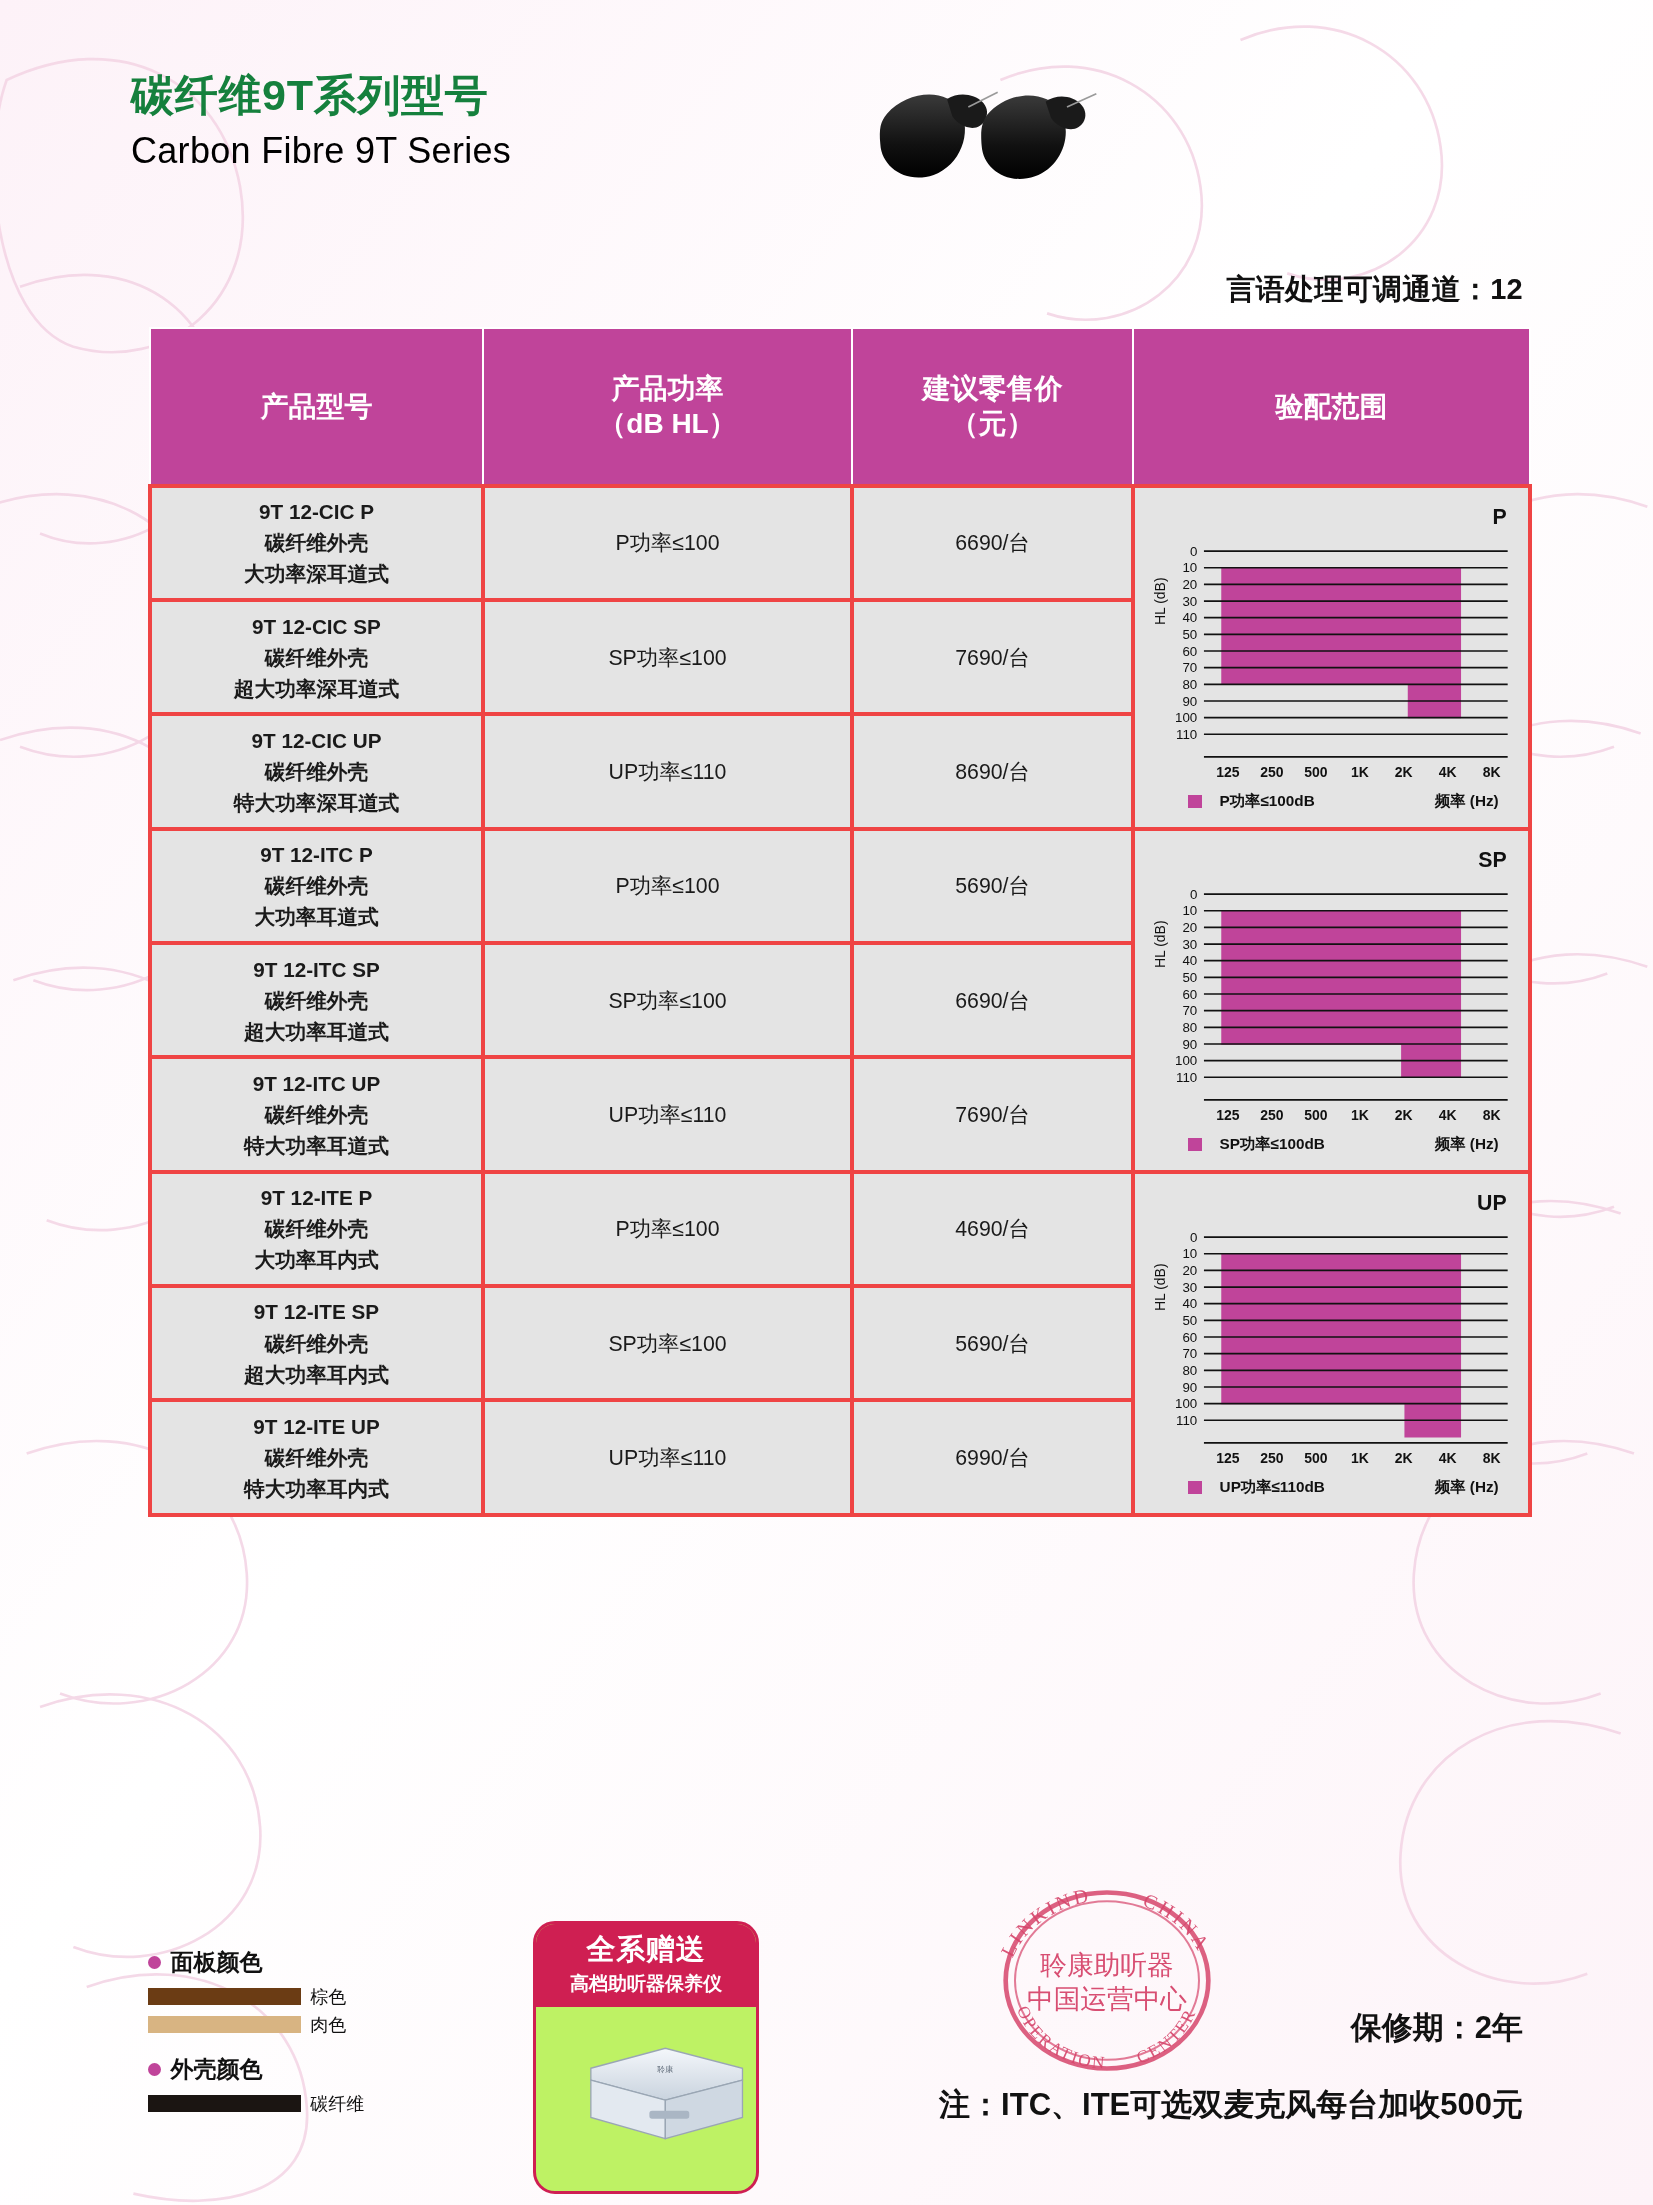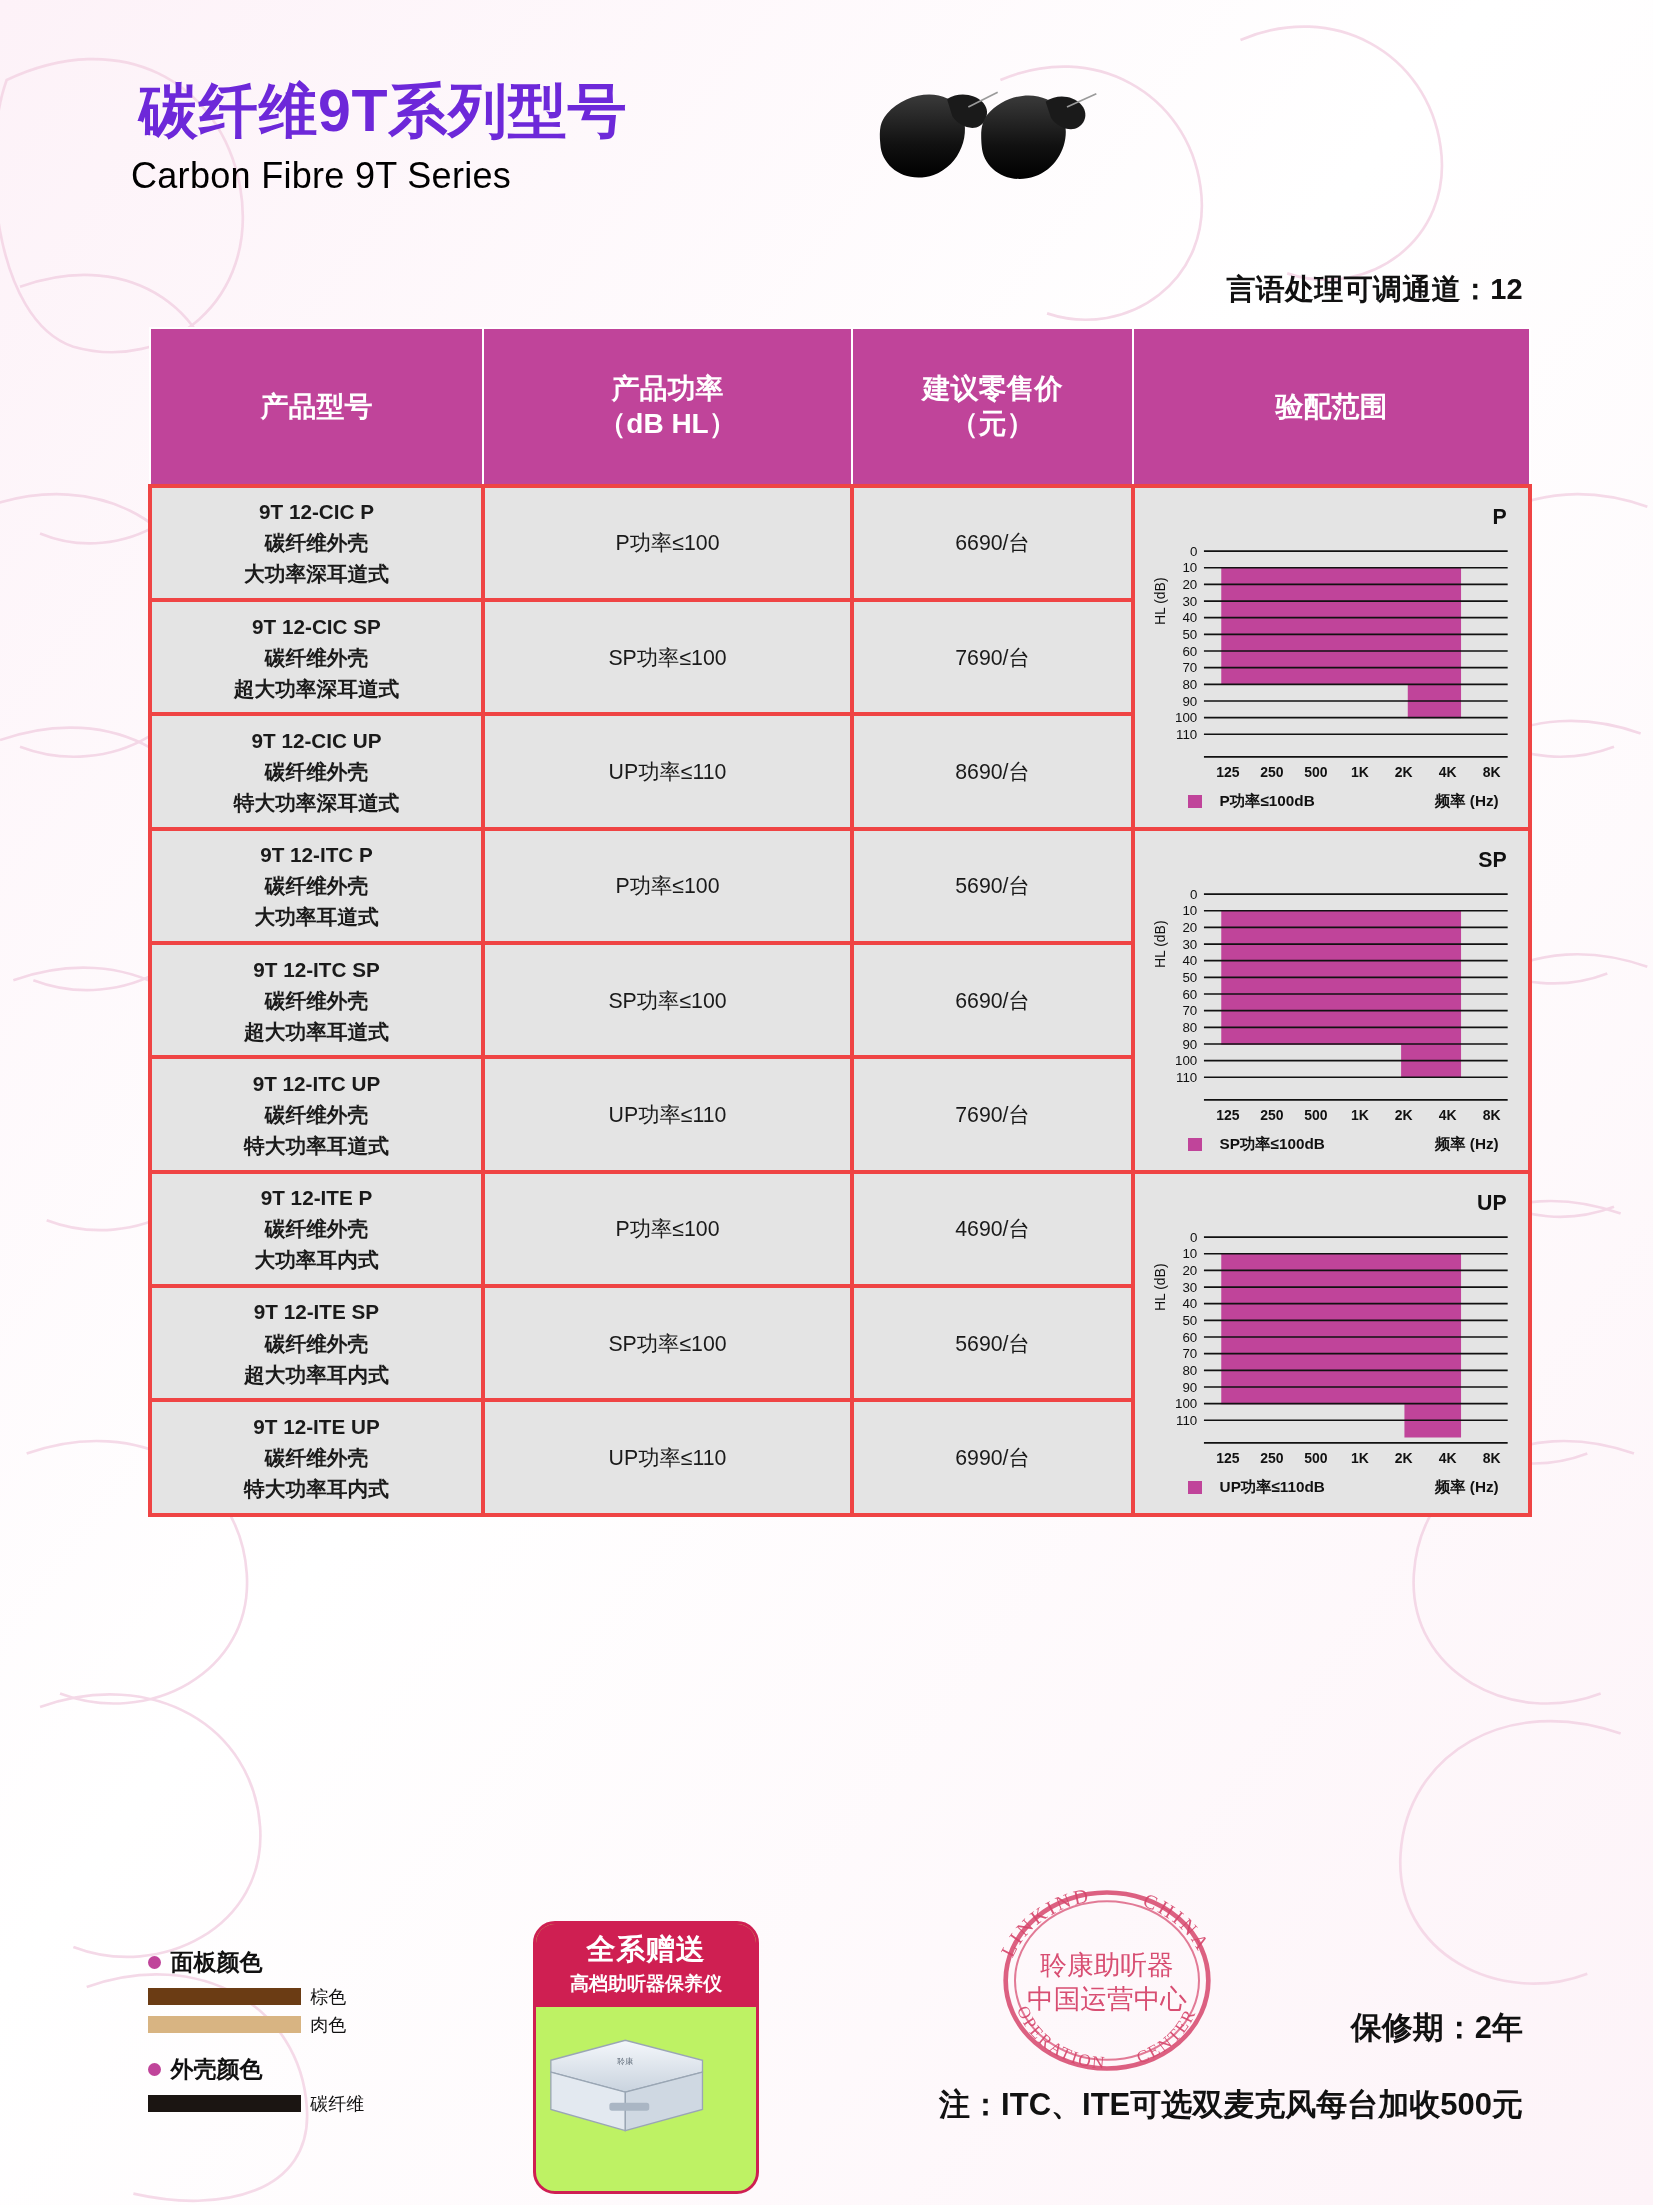--- a/index.html
+++ b/index.html
@@ -31,26 +31,26 @@
   }
 
   
   .header {
     position: absolute;
     left: 131px;
     top: 73px;
     width: 1400px;
   }
   .title-cn {
-    font-size: 59px;
-    font-weight: bold;
-    color: #6d28d9;
+    font-size: 43px;
+    font-weight: bold;
+    color: #15803d;
     letter-spacing: 0.7px;
     line-height: 1.05;
-    margin: 8px;
+    margin: 0;
   }
   .title-en {
     font-size: 36px;
     color: #000000;
     font-weight: normal;
     margin: 12px 0 4px 0;
     letter-spacing: 0.3px;
   }
   .header-devices {
     position: absolute;
@@ -213,22 +213,22 @@
     line-height: 1.2;
   }
   .gift-sub {
     font-size: 19px;
     font-weight: bold;
     margin-top: 4px;
   }
   .gift-img {
     display: flex;
     align-items: center;
-    justify-content: flex-start;
-    padding-top: 16px;
+    justify-content: flex-end;
+    padding-top: 24px;
   }
 
   .stamp {
     position: absolute;
     left: 967px;
     top: 1867px;
     width: 280px;
     height: 227px;
   }
 

